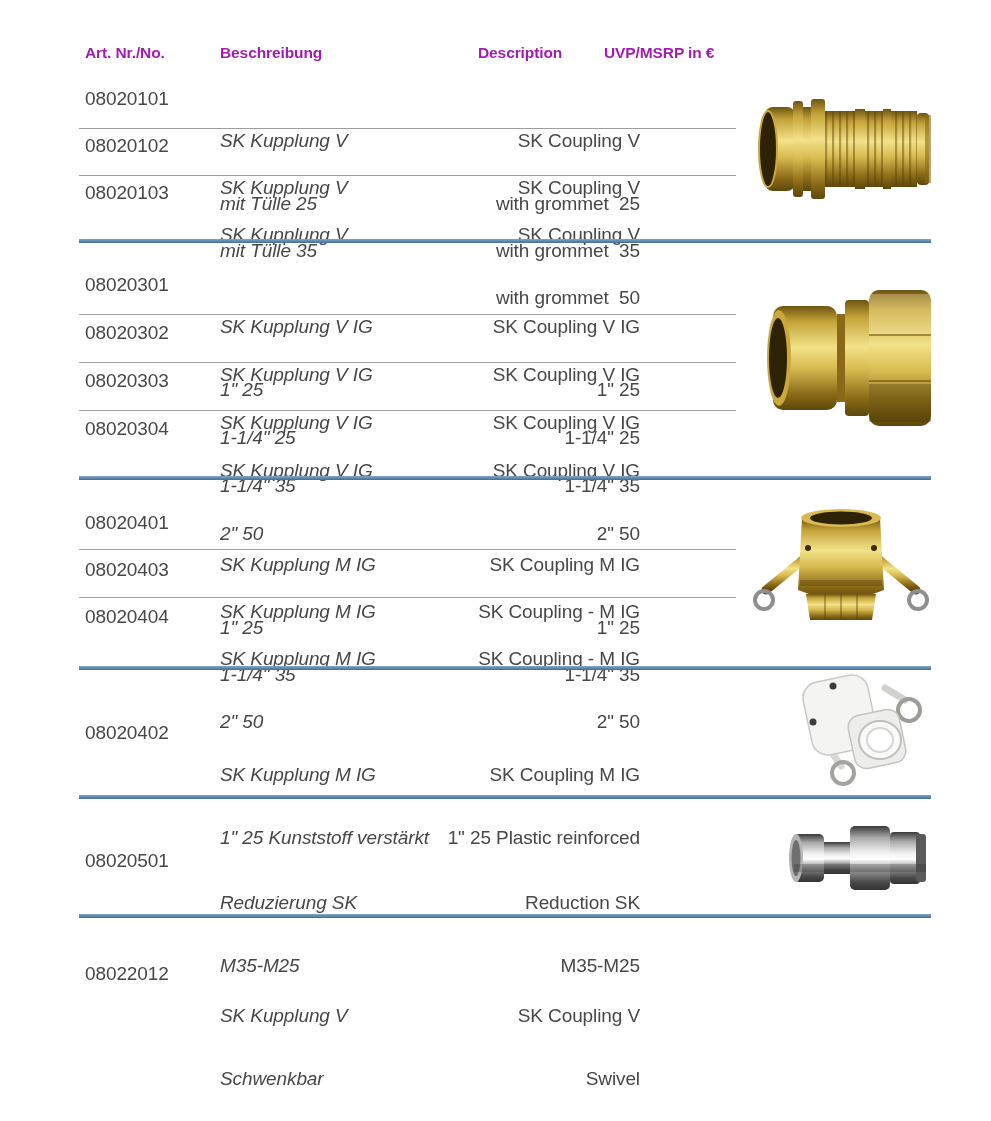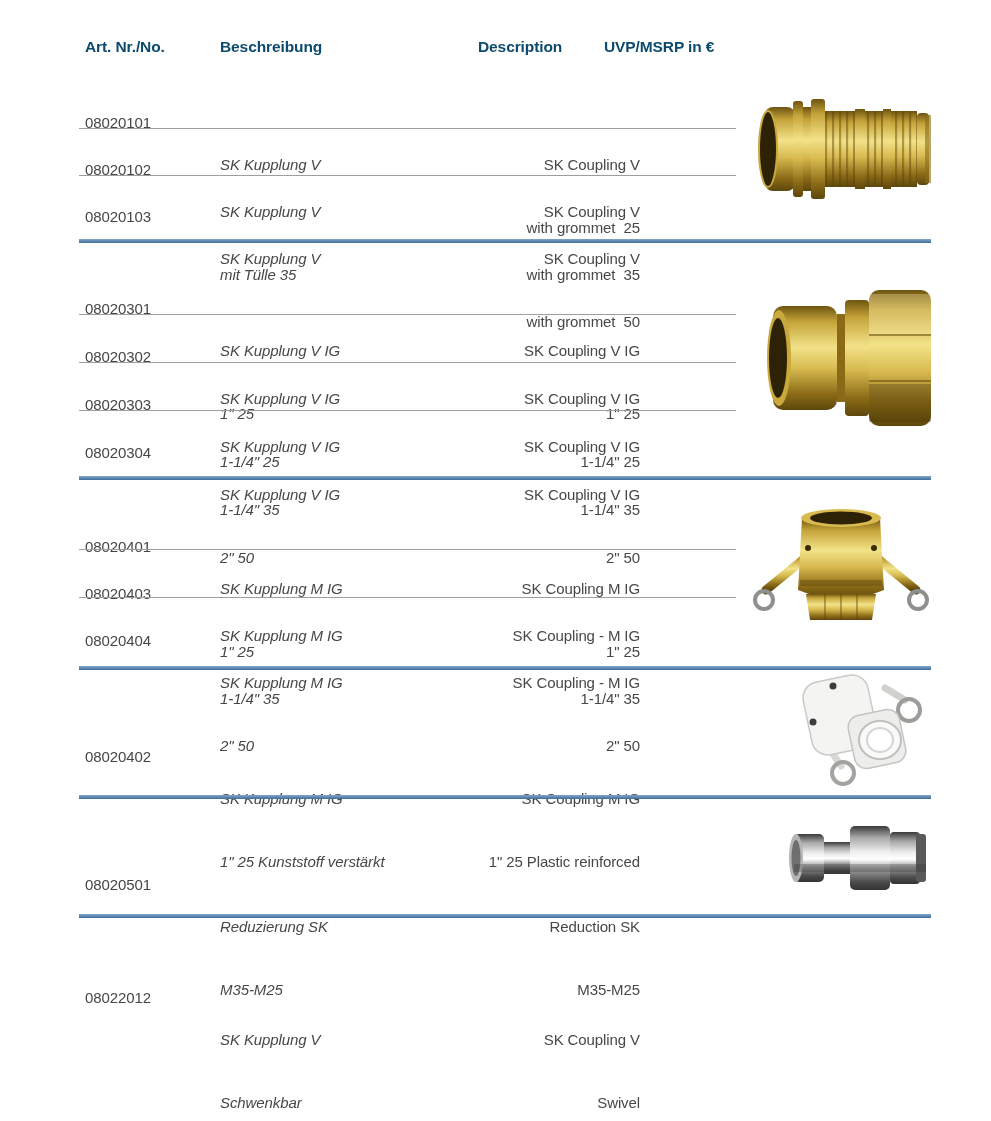--- a/index.html
+++ b/index.html
@@ -1,21 +1,21 @@
 <!DOCTYPE html>
 <html><head>
 <meta charset="utf-8">
 <style>
   html,body{margin:0;padding:0;background:#fff;}
   .page{position:relative;width:991px;height:1121px;background:#ffffff;overflow:hidden;
         font-family:"Liberation Sans",sans-serif;}
-  .hdr{position:absolute;top:38px;color:#0c4a6e;font-weight:700;font-size:15.5px;letter-spacing:-0.1px;}
+  .hdr{position:absolute;top:44px;color:#a21caf;font-weight:700;font-size:15.5px;letter-spacing:-0.1px;}
   .hdr.art{left:85px;} .hdr.besch{left:220px;} .hdr.desc{left:440px;margin-left:38px;} .hdr.uvp{left:604px;text-align:right;}
   .row{position:absolute;left:0;width:100%;height:44px;}
-  .c{position:absolute;white-space:pre-wrap;color:#474747;font-size:15px;line-height:21px;letter-spacing:-0.1px;margin-top:24px;}
+  .c{position:absolute;white-space:pre-wrap;color:#474747;font-size:19px;line-height:21px;letter-spacing:-0.1px;}
   .c.art{left:85px;width:125px;}
   .c.b{left:220px;width:218px;font-style:italic;}
   .c.d{left:440px;width:200px;text-align:right;}
   .gline{position:absolute;left:79px;width:657px;height:1px;background:#9e9e9e;}
   .bline{position:absolute;left:79px;width:852px;height:3.5px;background:linear-gradient(#84a7c4,#3e6e9e);}
   .pimg{position:absolute;}
 </style>
 </head>
 <body>
 
@@ -48,20 +48,21 @@
 
   <div class="hdr art">Art. Nr./No.</div>
   <div class="hdr besch">Beschreibung</div>
   <div class="hdr desc">Description</div>
   <div class="hdr uvp">UVP/MSRP in €</div>
 
   <div class="row" style="top:88px">
     <div class="c art">08020101</div>
     <div class="c b">
       <div>SK Kupplung V</div>
+      <div>mit Tülle 25</div>
     </div>
     <div class="c d">
       <div>SK Coupling V</div>
       <div>with grommet  25</div>
     </div>
   </div>
   <div class="gline" style="top:128px"></div>
   <div class="row" style="top:135px">
     <div class="c art">08020102</div>
     <div class="c b">

